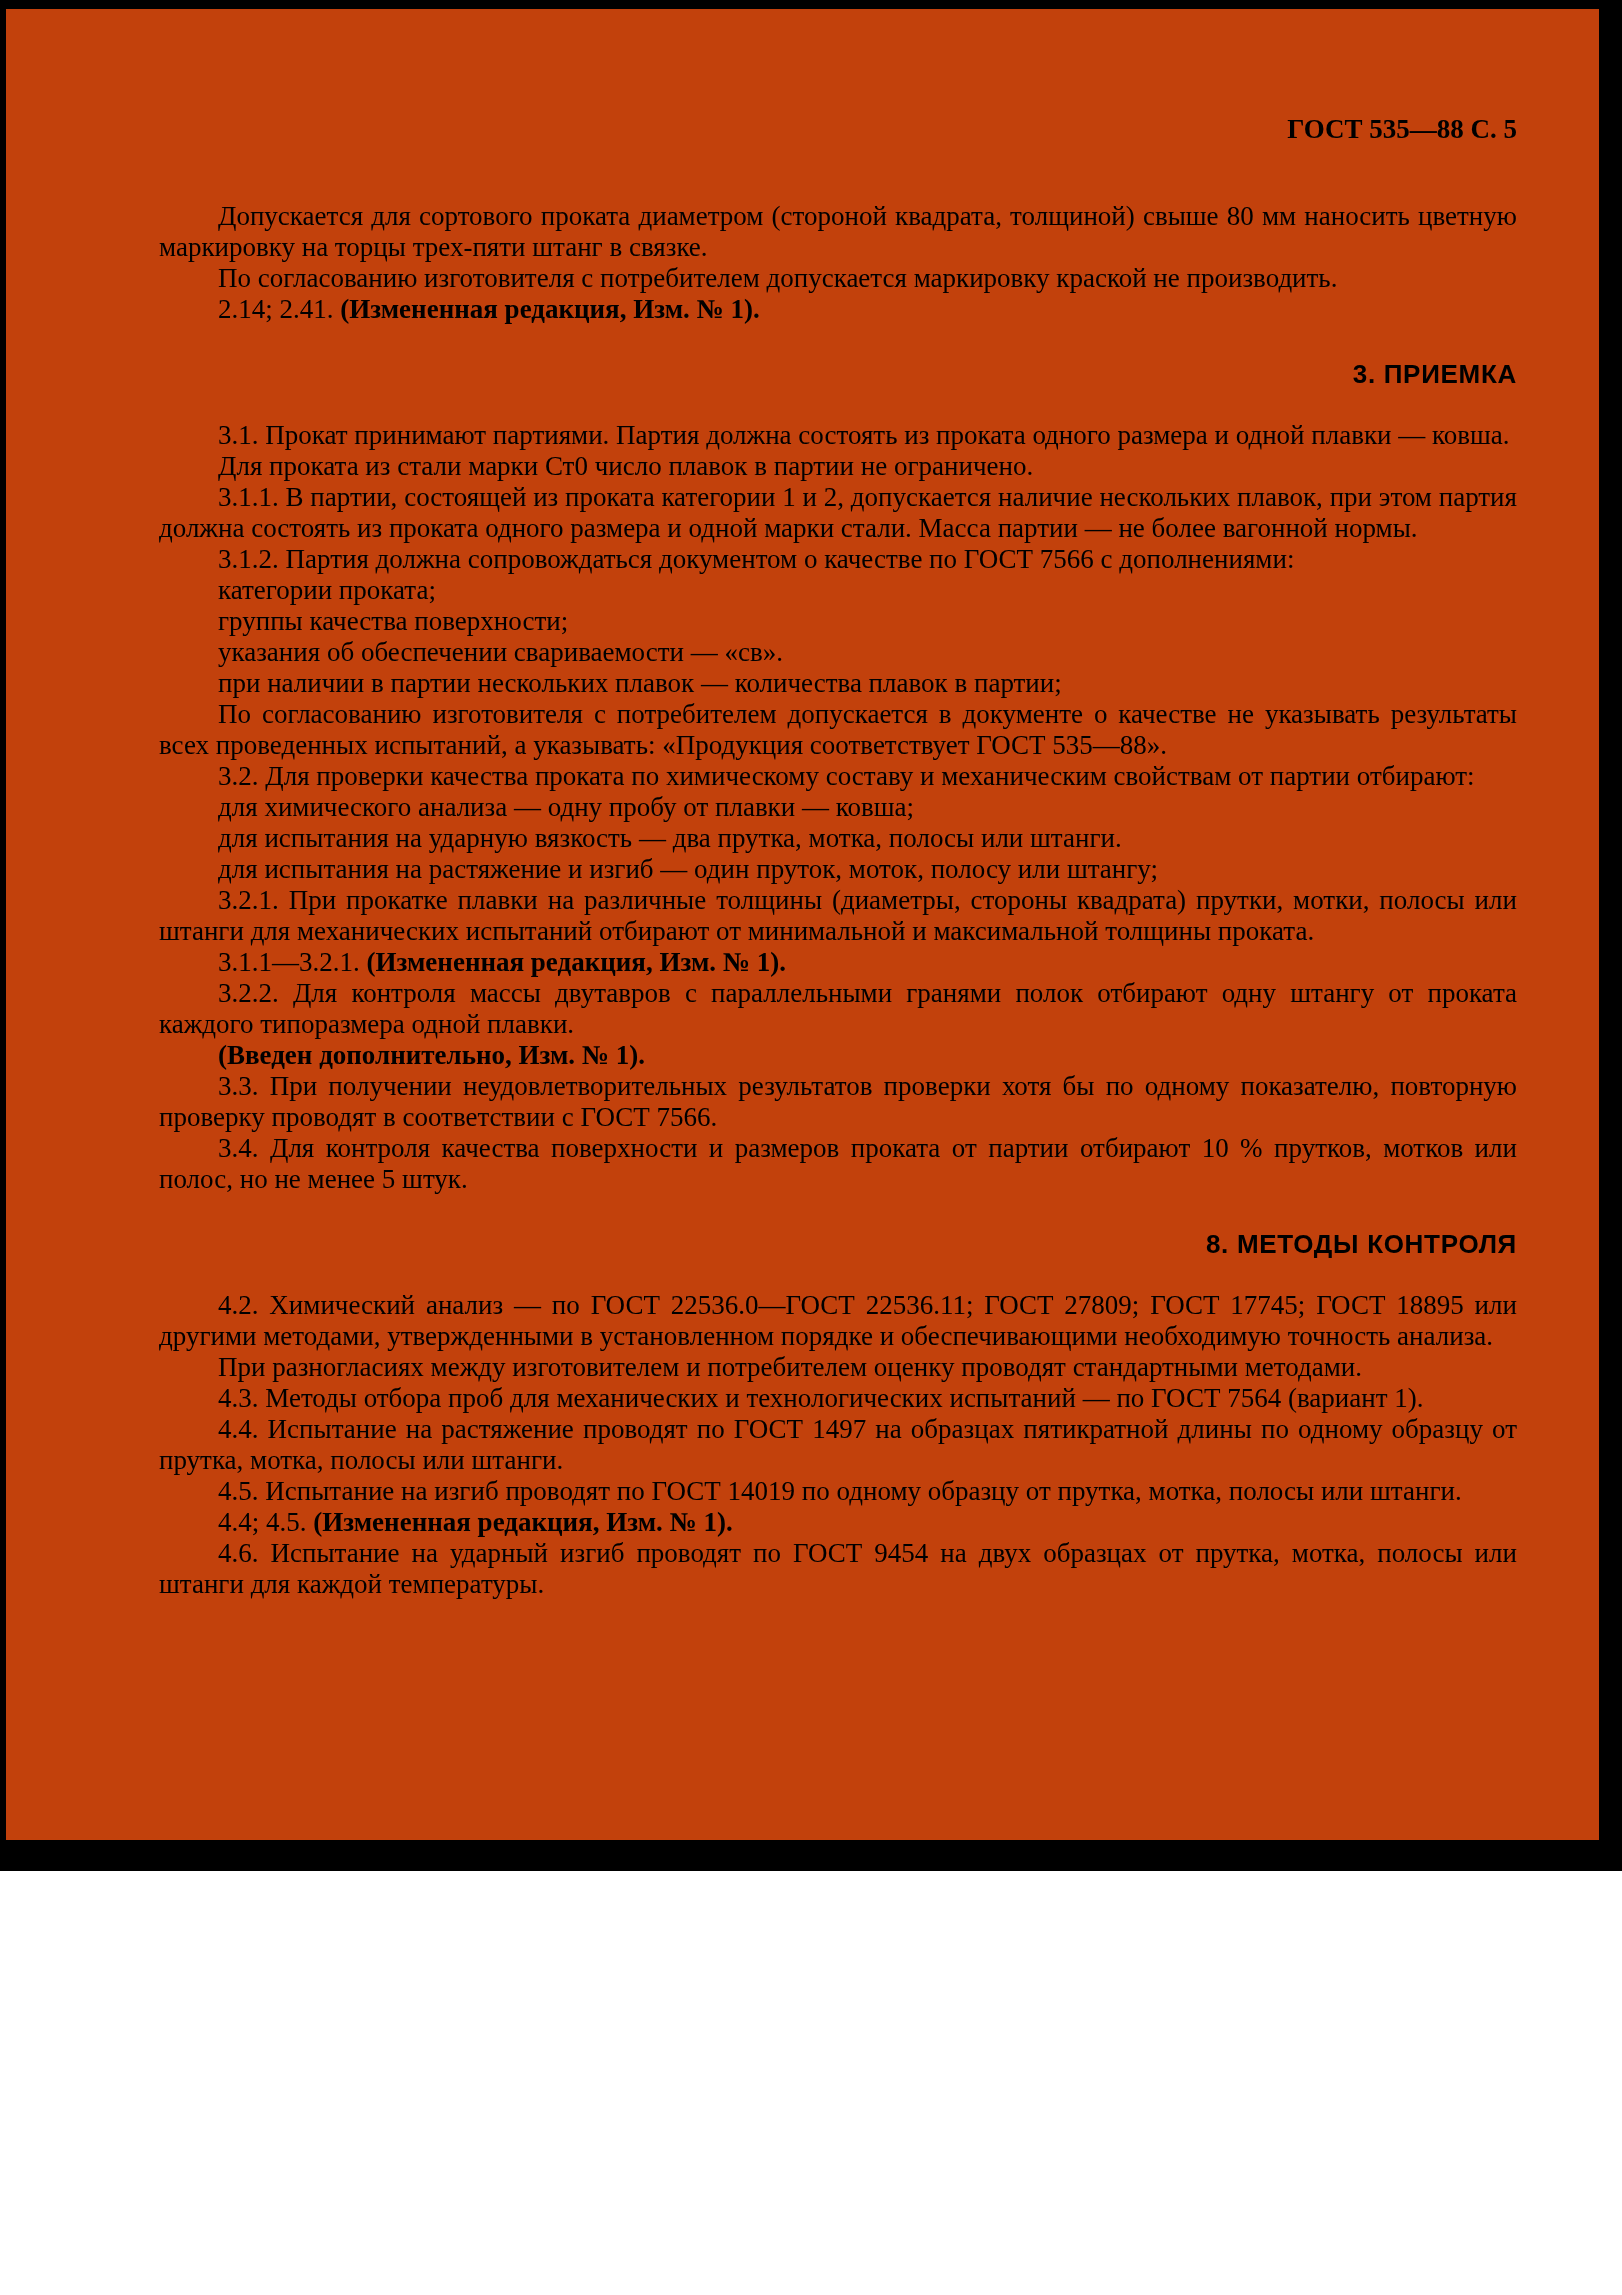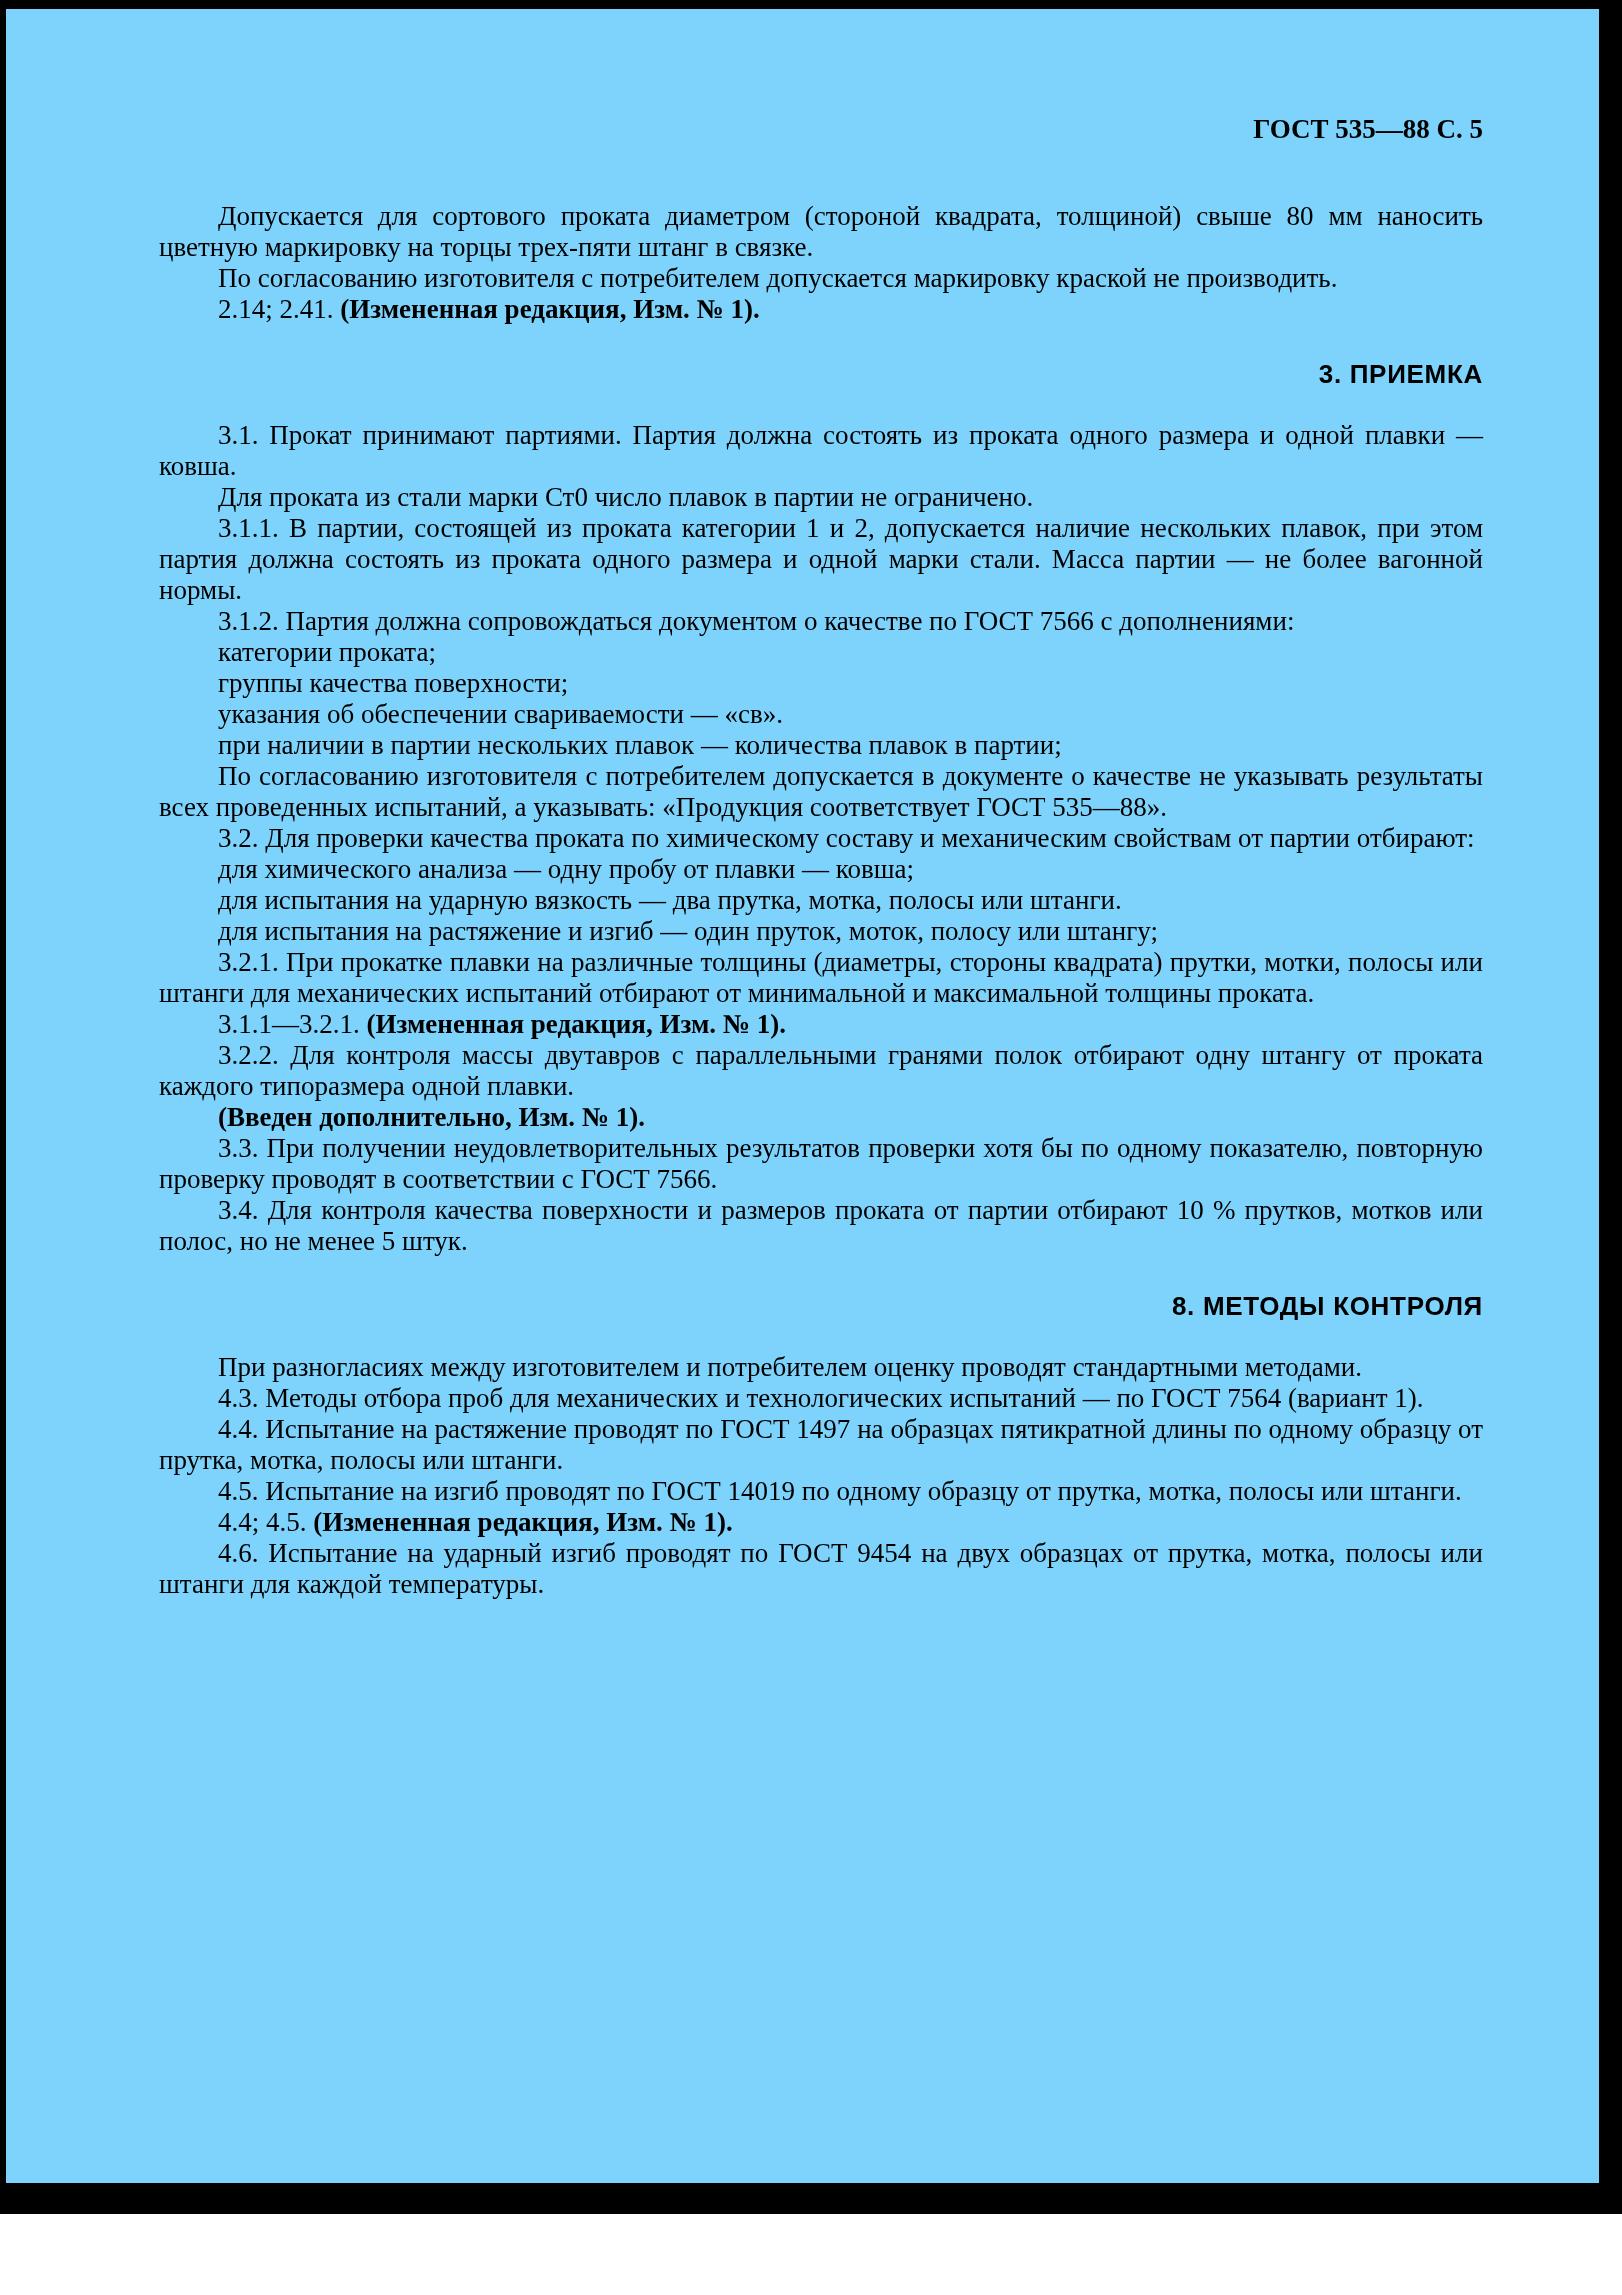--- a/index.html
+++ b/index.html
@@ -3,29 +3,29 @@
 <meta charset="utf-8">
 <style>
   html, body {
     margin: 0;
     padding: 0;
     background: #ffffff;
   }
   .page {
     position: relative;
     width: 1622px;
-    height: 2214px;
+    height: 1871px;
     box-sizing: border-box;
-    background: #7dd3fc;
+    background: #c2410c;
     color: #000000;
     border-top: 9.2px solid #000000;
     border-left: 6.5px solid #000000;
     border-right: 23.6px solid #000000;
     border-bottom: 31px solid #000000;
-    padding: 105px 116px 0 153px;
+    padding: 105px 82px 0 153px;
     font-family: "Liberation Serif", serif;
     font-size: 27px;
     line-height: 31px;
     overflow: hidden;
   }
   .header {
     text-align: right;
     font-weight: bold;
     margin: 0 0 56px 0;
     white-space: pre;
@@ -76,20 +76,21 @@
   <p class="para"><span>для испытания на растяжение и изгиб — один пруток, моток, полосу или штангу;</span><span class="b"></span></p>
   <p class="para"><span>3.2.1. При прокатке плавки на различные толщины (диаметры, стороны квадрата) прутки, мотки, полосы или штанги для механических испытаний отбирают от минимальной и максимальной толщины проката.</span><span class="b"></span></p>
   <p class="para"><span>3.1.1—3.2.1. </span><span class="b">(Измененная редакция, Изм. № 1).</span></p>
   <p class="para"><span>3.2.2. Для контроля массы двутавров с параллельными гранями полок отбирают одну штангу от проката каждого типоразмера одной плавки.</span><span class="b"></span></p>
   <p class="para"><span></span><span class="b">(Введен дополнительно, Изм. № 1).</span></p>
   <p class="para"><span>3.3. При получении неудовлетворительных результатов проверки хотя бы по одному показателю, повторную проверку проводят в соответствии с ГОСТ 7566.</span><span class="b"></span></p>
   <p class="para"><span>3.4. Для контроля качества поверхности и размеров проката от партии отбирают 10 % прутков, мотков или полос, но не менее 5 штук.</span><span class="b"></span></p>
 
   <h2 class="heading">8. МЕТОДЫ КОНТРОЛЯ</h2>
 
+  <p class="para"><span>4.2. Химический анализ — по ГОСТ 22536.0—ГОСТ 22536.11; ГОСТ 27809; ГОСТ 17745; ГОСТ 18895 или другими методами, утвержденными в установленном порядке и обеспечивающими необходимую точность анализа.</span><span class="b"></span></p>
   <p class="para"><span>При разногласиях между изготовителем и потребителем оценку проводят стандартными методами.</span><span class="b"></span></p>
   <p class="para"><span>4.3. Методы отбора проб для механических и технологических испытаний — по ГОСТ 7564 (вариант 1).</span><span class="b"></span></p>
   <p class="para"><span>4.4. Испытание на растяжение проводят по ГОСТ 1497 на образцах пятикратной длины по одному образцу от прутка, мотка, полосы или штанги.</span><span class="b"></span></p>
   <p class="para"><span>4.5. Испытание на изгиб проводят по ГОСТ 14019 по одному образцу от прутка, мотка, полосы или штанги.</span><span class="b"></span></p>
   <p class="para"><span>4.4; 4.5. </span><span class="b">(Измененная редакция, Изм. № 1).</span></p>
   <p class="para"><span>4.6. Испытание на ударный изгиб проводят по ГОСТ 9454 на двух образцах от прутка, мотка, полосы или штанги для каждой температуры.</span><span class="b"></span></p>
 
 </div>
 
 

